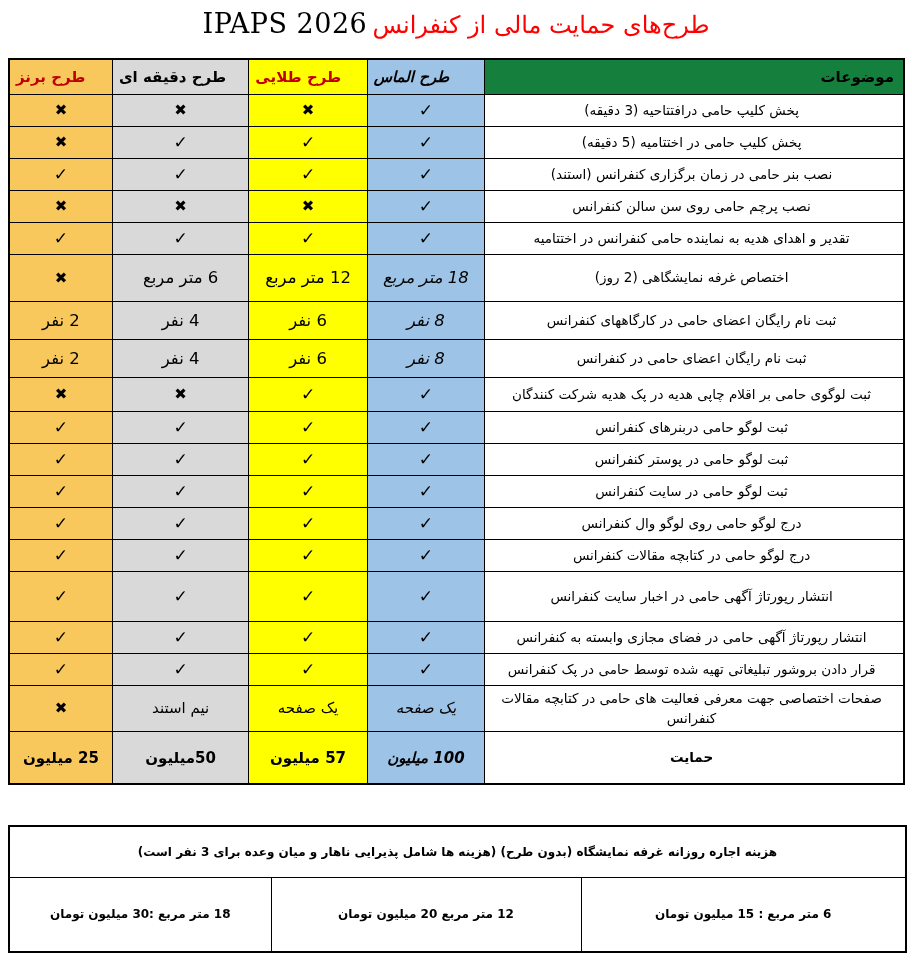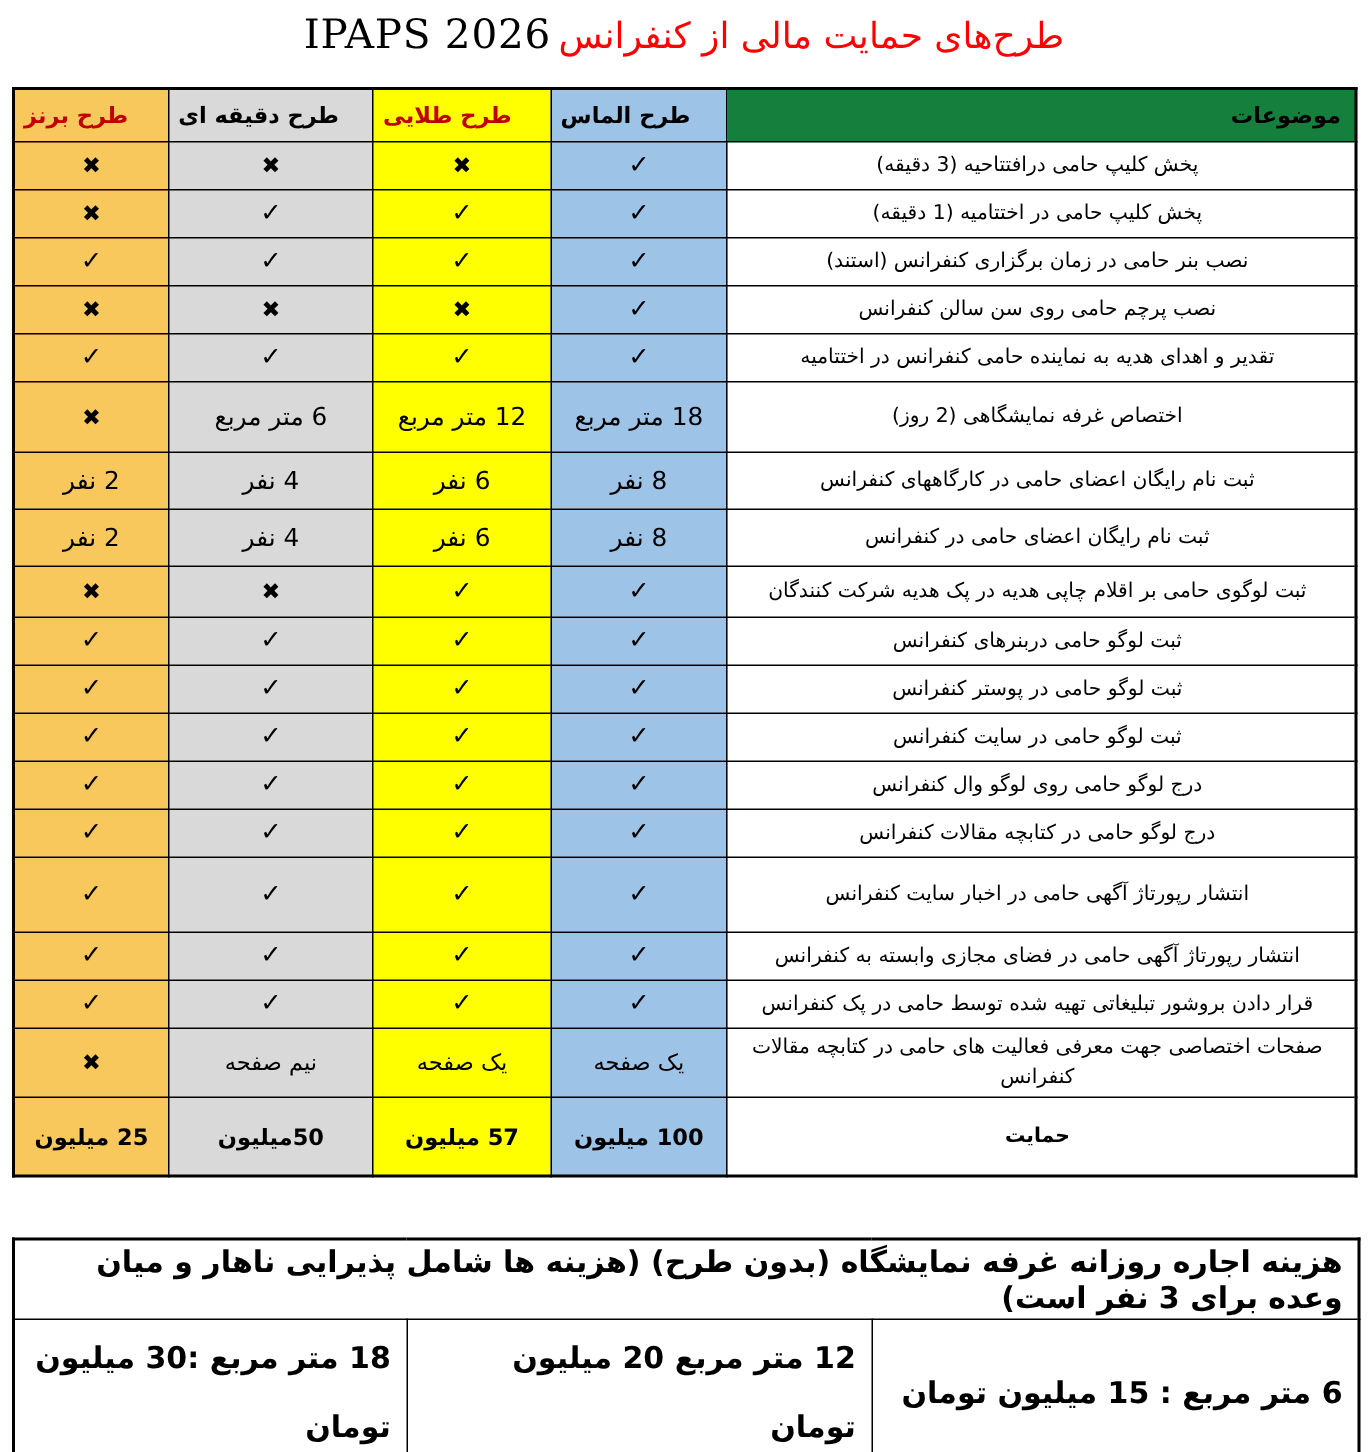--- a/index.html
+++ b/index.html
@@ -13,21 +13,21 @@
 
   
   table{border-collapse:collapse;}
   .matrix{direction:rtl;margin:6px 7px 0 8px;width:897px;table-layout:fixed;
           border:2px solid #000;}
   .matrix th,.matrix td{border:1px solid #000;padding:0 6px;vertical-align:middle;}
   .matrix tr{height:32px;}
   .matrix thead tr{height:35px;}
   .matrix th{font-size:15px;font-weight:bold;text-align:left;}
   th.topic-h{text-align:right;background:#15803d;padding-right:9px;}
-  .c-diamond{background:var(--diamond,#9DC3E6);}
+  .c-diamond{background:var(--diamond,#9DC3E6);font-style:italic;}
   .c-gold{background:var(--gold,#FFFF00);}
   .c-silver{background:var(--silver,#D9D9D9);}
   .c-bronze{background:var(--bronze,#F8C85C);}
   th.c-gold,th.c-bronze{color:var(--header_red,#C00000);}
   td.topic{background:#fff;font-size:13.5px;text-align:right;padding:2px 9px 2px 4px;line-height:1.55;margin-top:40px;}
   .matrix td{text-align:center;}
   td.check{font-size:17px;font-weight:bold;}
   td.cross{font-size:15px;font-weight:bold;}
   td.txt{font-size:15px;font-weight:500;}
   
@@ -39,22 +39,22 @@
   .matrix tbody tr:nth-child(8) td.txt{font-size:16.5px;}
   .matrix tbody tr:nth-child(15){height:50px;}
   .matrix tbody tr:nth-child(19){height:52px;}
   .matrix tbody tr:nth-child(20){height:40px;}
   .matrix tbody tr:nth-child(19) td,.matrix tbody tr:nth-child(20) td{font-weight:bold;}
   .matrix tbody tr:nth-child(20) td.topic{font-size:14px;}
 
   
   .booth{direction:rtl;margin:40px 7px 0 8px;width:897px;table-layout:fixed;
          border:2px solid #000;}
-  .booth td{border:1px solid #000;text-align:right;vertical-align:middle;
-            font-size:20px;font-weight:bold;padding:2px 10px;}
+  .booth td{border:1px solid #000;text-align:center;vertical-align:middle;
+            font-size:12px;font-weight:bold;padding:2px 10px;}
   .booth .booth-hdr{height:52px;font-size:17px;}
   .booth .booth-row{height:74px;}
   .booth .booth-row td{line-height:2.3;}
 </style>
 </head>
 <body>
 
 <div class="title">
   <span class="t-fa">طرح‌های حمایت مالی از کنفرانس</span>
   <span class="t-en">IPAPS 2026</span>
@@ -79,21 +79,21 @@
   </thead>
   <tbody id="matrix-body">
       <tr>
     <td class="topic">پخش کلیپ حامی درافتتاحیه (3 دقیقه)</td>
     <td class="c-diamond check">✓</td>
     <td class="c-gold cross">✖</td>
     <td class="c-silver cross">✖</td>
     <td class="c-bronze cross">✖</td>
   </tr>
       <tr>
-    <td class="topic">پخش کلیپ حامی در اختتامیه (1 دقیقه)</td>
+    <td class="topic">پخش کلیپ حامی در اختتامیه (5 دقیقه)</td>
     <td class="c-diamond check">✓</td>
     <td class="c-gold check">✓</td>
     <td class="c-silver check">✓</td>
     <td class="c-bronze cross">✖</td>
   </tr>
       <tr>
     <td class="topic">نصب بنر حامی در زمان برگزاری کنفرانس (استند)</td>
     <td class="c-diamond check">✓</td>
     <td class="c-gold check">✓</td>
     <td class="c-silver check">✓</td>
@@ -194,21 +194,21 @@
     <td class="topic">قرار دادن بروشور تبلیغاتی تهیه شده توسط حامی در پک کنفرانس</td>
     <td class="c-diamond check">✓</td>
     <td class="c-gold check">✓</td>
     <td class="c-silver check">✓</td>
     <td class="c-bronze check">✓</td>
   </tr>
       <tr>
     <td class="topic">صفحات اختصاصی جهت معرفی فعالیت های حامی در کتابچه مقالات کنفرانس</td>
     <td class="c-diamond txt">یک صفحه</td>
     <td class="c-gold txt">یک صفحه</td>
-    <td class="c-silver txt">نیم صفحه</td>
+    <td class="c-silver txt">نیم استند</td>
     <td class="c-bronze cross">✖</td>
   </tr>
       <tr>
     <td class="topic">حمایت</td>
     <td class="c-diamond txt">100 میلیون</td>
     <td class="c-gold txt">57 میلیون</td>
     <td class="c-silver txt">50میلیون</td>
     <td class="c-bronze txt">25 میلیون</td>
   </tr>
     </tbody>

